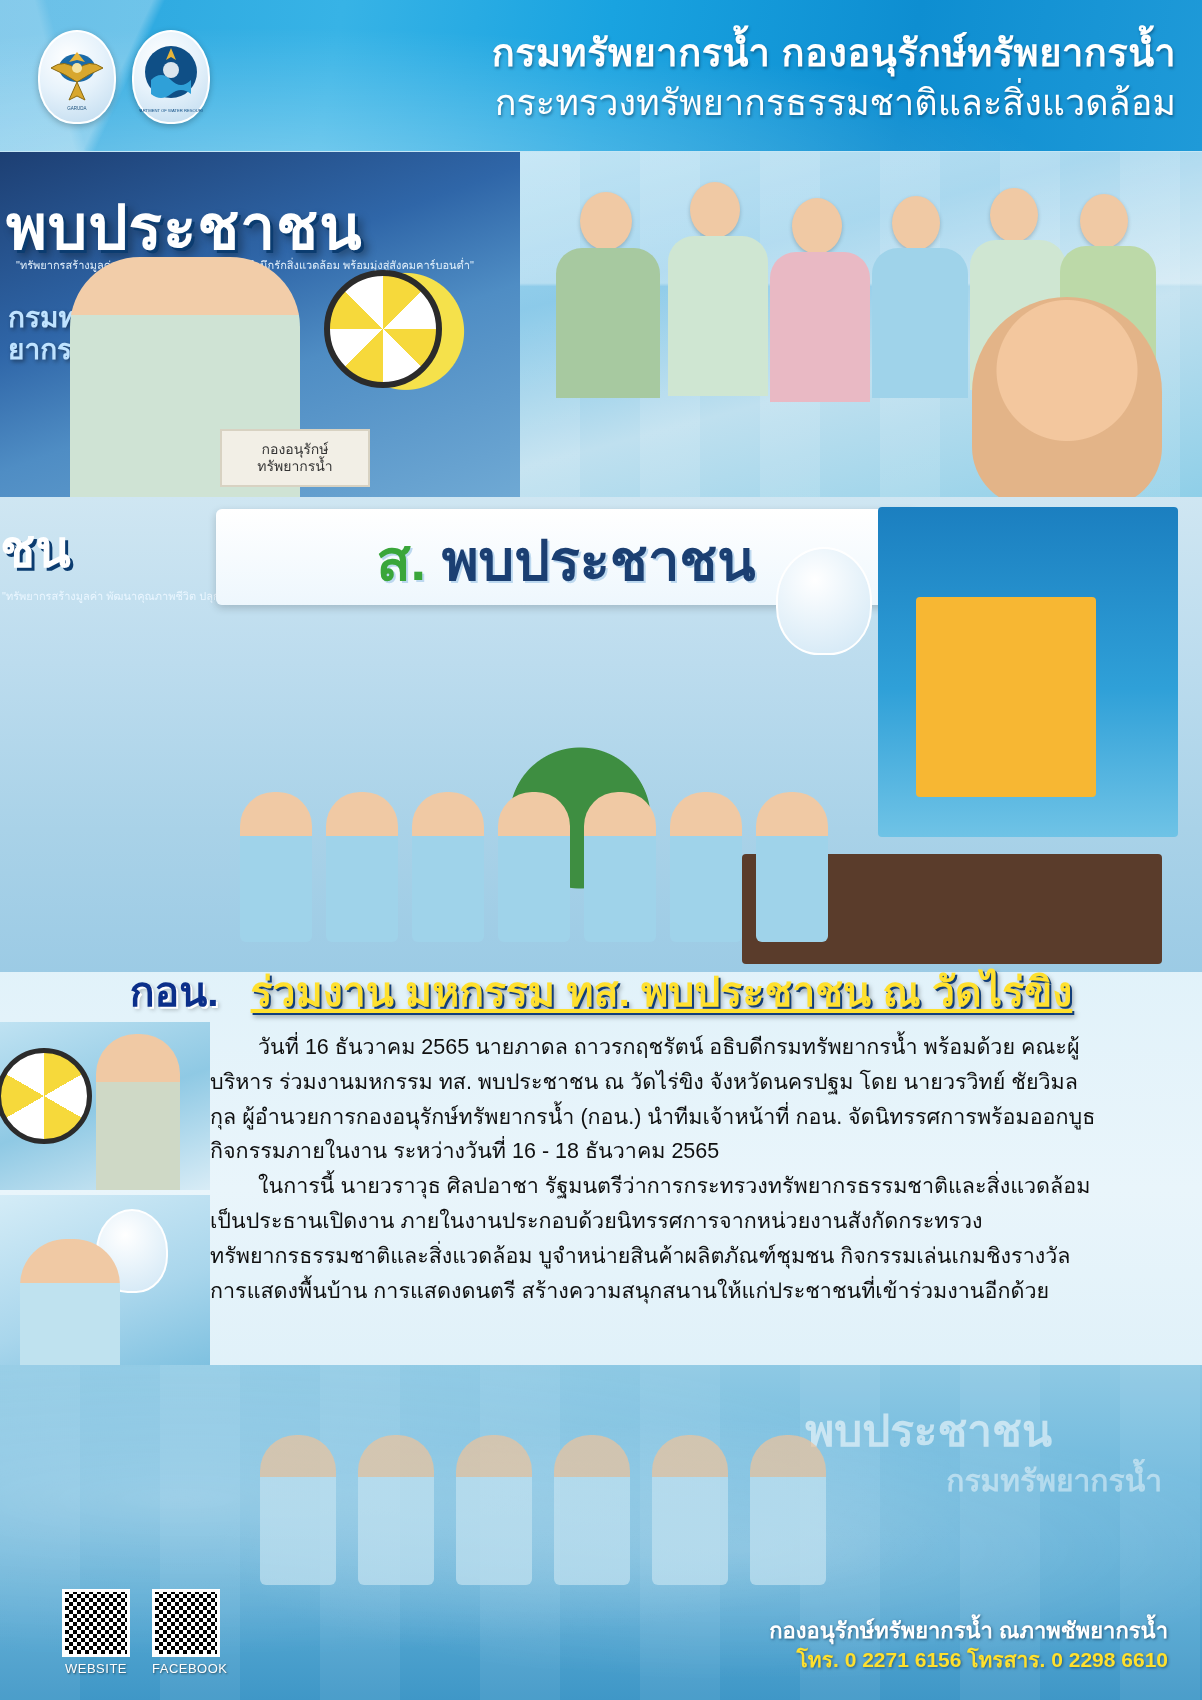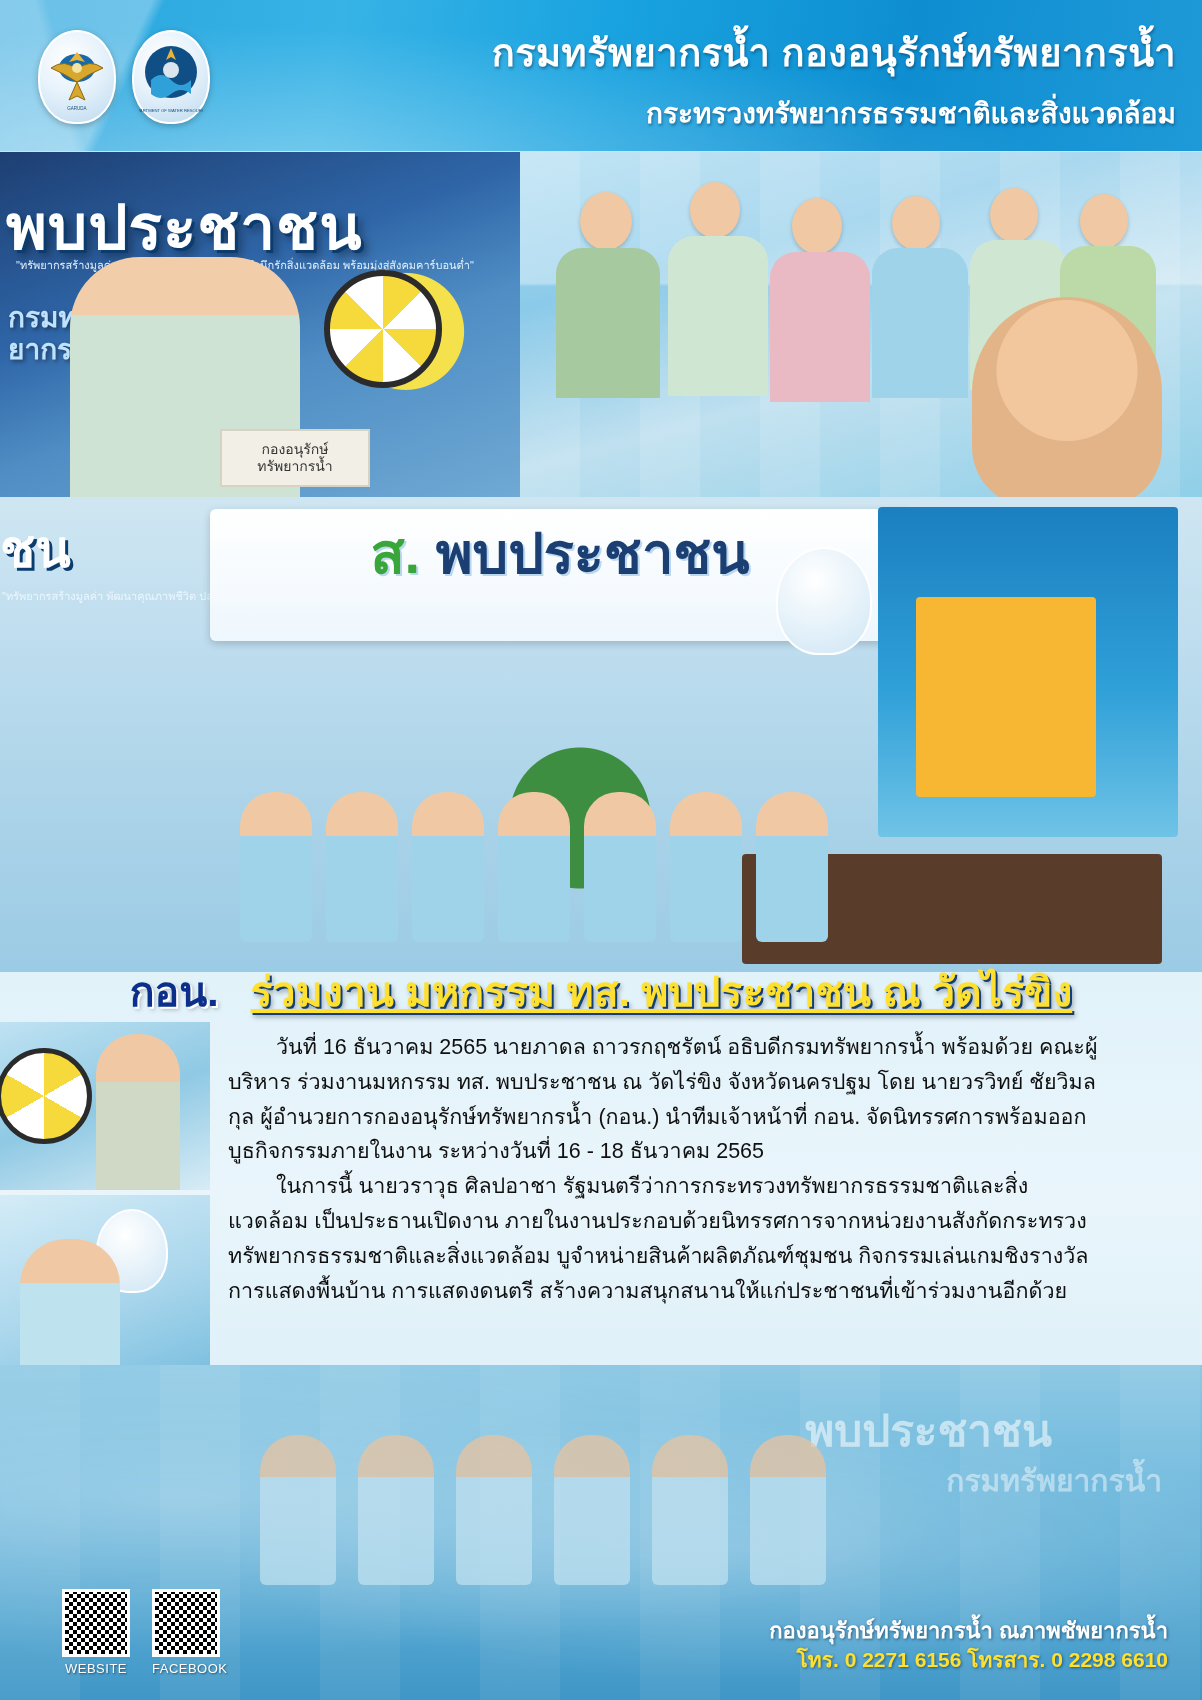--- a/index.html
+++ b/index.html
@@ -41,21 +41,21 @@
     box-shadow: 0 2px 6px rgba(0,0,0,0.25);
     position: relative;
   }
   .seal svg { width: 64px; height: 78px; }
   .seal .seal-cap { font-size: 4.5px; }
   .header-titles {
     position:absolute; right: 26px; top: 30px; text-align: right; color: #ffffff;
     text-shadow: 1px 2px 3px rgba(0,40,70,0.45);
   }
   .header-line1 { font-size: 38px; font-weight: bold; letter-spacing: 0.5px; line-height: 1.25; }
-  .header-line2 { font-size: 28px; font-weight: bold; line-height: 1.3; margin-top: 18px; }
+  .header-line2 { font-size: 36px; font-weight: normal; line-height: 1.3; margin-top: 2px; }
 
   
   .collage { position:absolute; top: 152px; left: 0; width: 1202px; height: 820px; overflow: hidden; }
   .ph { position:absolute; overflow:hidden; }
 
   
   .ph1 { left:0; top:0; width: 520px; height: 345px;
     background:
       radial-gradient(circle at 78% 52%, #f5e14b 0 58px, rgba(245,225,75,0) 59px),
       linear-gradient(160deg,#1d3f73 0%, #2f66a8 38%, #4f8dc4 60%, #6fa9d4 100%);
@@ -94,24 +94,24 @@
   .ph2 .selfie {
     position:absolute; right:40px; bottom:-10px; width:190px; height:210px; border-radius:95px 95px 60px 60px;
     background: radial-gradient(circle at 50% 35%, #f3c79e 0 70px, #e3b488 71px 100%);
   }
 
   
   .ph3 { left:0; top:345px; width:1202px; height:475px;
     background: linear-gradient(180deg,#cfe6f2 0%, #bcdcee 35%, #a9d2e8 70%, #9ccbe5 100%);
   }
   .ph3 .bigbanner {
-    position:absolute; left:210px; top:12px; width:700px; height:132px;
+    position:absolute; left:216px; top:12px; width:700px; height:96px;
     background: linear-gradient(180deg,#ffffff 0%,#eef7fd 100%);
     border-radius:6px; box-shadow:0 3px 8px rgba(0,0,0,.18);
-    display:flex; align-items:flex-start; justify-content:center;
+    display:flex; align-items:flex-end; justify-content:center;
   }
   .ph3 .bigbanner .t { font-size:56px; font-weight:bold; color:#1b3f72; text-shadow:2px 2px 0 #bcd8ef; }
   .ph3 .bigbanner .g { color:#3aa63a; }
   .ph3 .leftbanner { position:absolute; left:0; top:10px; font-size:52px; font-weight:bold; color:#fff; text-shadow:3px 3px 0 #0b3c70; }
   .ph3 .leftsmall { position:absolute; left:2px; top:90px; font-size:11px; color:#eaf6ff; }
   .ph3 .emblem { position:absolute; right:330px; top:50px; width:96px; height:108px; border-radius:50% 50% 44% 44%;
     background: radial-gradient(circle at 40% 30%, #ffffff, #cfe6f5); border:2px solid #fff; }
   .ph3 .kiosk { position:absolute; right:24px; top:10px; width:300px; height:330px;
     background: linear-gradient(180deg,#1b7fc0 0%, #2fa0d8 55%, #6fc3e6 100%); border-radius:4px; }
   .ph3 .kiosk .panel { position:absolute; left:38px; top:90px; width:180px; height:200px; background:#f7b733; border-radius:4px; }
@@ -128,21 +128,21 @@
     font-size: 41px; font-weight: bold; white-space: nowrap;
   }
   .headline .blue { color:#0b2f8a; text-shadow: 2px 2px 0 #ffffff, 3px 3px 4px rgba(0,0,0,.25); }
   .headline .yellow { color:#ffe02e; text-shadow: 2px 2px 0 #123e7a, 3px 4px 5px rgba(0,0,0,.35); text-decoration: underline; }
 
   
   .bodytext {
     position:absolute; top:1030px; left: 210px; width: 890px; height: 330px;
     font-size: 21.5px; line-height: 1.62; color:#101010; text-align: left;
   }
-  .bodytext p { margin-bottom: 0; margin-left: 18px; }
+  .bodytext p { margin-bottom: 0; }
   .bodytext p.indent { text-indent: 48px; }
 
   
   .side-photo { position:absolute; left:0; width:210px; overflow:hidden; }
   .sp1 { top:1022px; height:168px; background: linear-gradient(160deg,#bfe2f2 0%, #8fc9e4 50%, #d8ecf6 100%); }
   .sp1 .wheel2 { position:absolute; left:-4px; top:26px; width:96px; height:96px; border-radius:50%;
     background: conic-gradient(#f6d93b 0 60deg,#ffffff 60deg 120deg,#f6d93b 120deg 180deg,#ffffff 180deg 240deg,#f6d93b 240deg 300deg,#ffffff 300deg 360deg);
     border:5px solid #2b2b2b; }
   .sp1 .woman { position:absolute; left:96px; top:12px; width:84px; height:156px; border-radius:40px 40px 0 0;
     background: linear-gradient(180deg,#f0c9a4 0 48px, #cfd9c6 48px 100%); }

